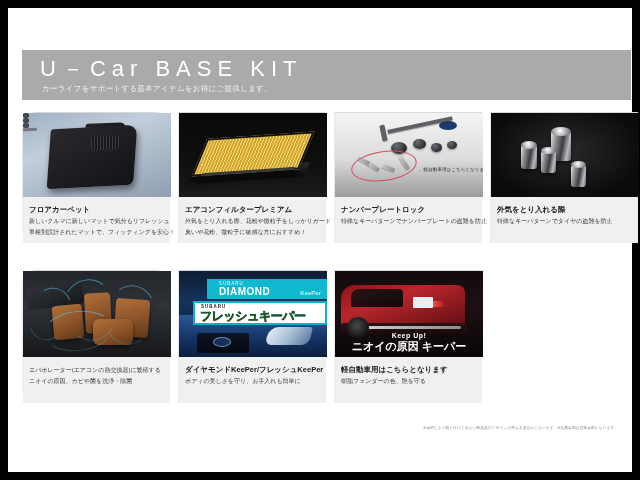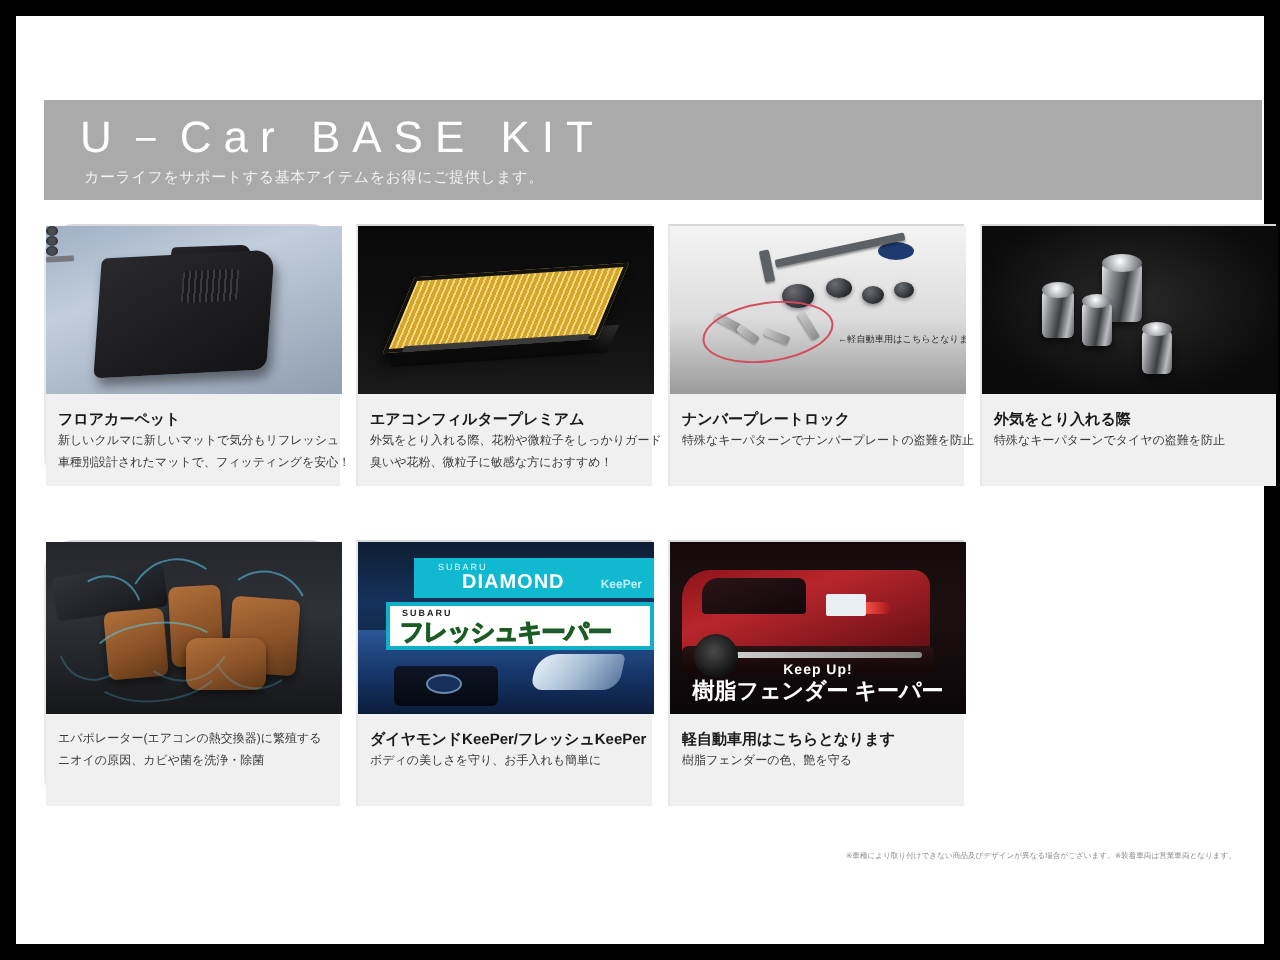--- a/index.html
+++ b/index.html
@@ -296,21 +296,21 @@
     position: absolute; left: 28px; top: 8px; width: 120px; height: 20px;
     background: #10b9cf;
     display: flex; flex-direction: column; justify-content: center;
   }
   .band-diamond .b-sub {
     font-size: 4.5px; color: #eafcff; letter-spacing: 1px;
     padding-left: 12px; line-height: 5px;
   }
   .band-diamond .b-main {
     font-size: 10px; color: #ffffff; font-weight: bold;
-    letter-spacing: 0.5px; padding-left: 24px; line-height: 11px;
+    letter-spacing: 0.5px; padding-left: 12px; line-height: 11px;
     white-space: nowrap;
   }
   .band-diamond .b-tail {
     position: absolute; right: 6px; bottom: 3px;
     font-size: 6px; color: #bdeef5; font-weight: bold;
   }
   .band-fresh {
     position: absolute; left: 14px; top: 30px; width: 134px; height: 24px;
     background: #ffffff;
     border: 2px solid #0fb0c8;
@@ -523,21 +523,21 @@
         <div class="card-img img-fender">
           <div class="suv-body"></div>
           <div class="suv-window"></div>
           <div class="suv-taillight"></div>
           <div class="suv-plate"></div>
           <div class="suv-bumper"></div>
           <div class="suv-chrome"></div>
           <div class="suv-wheel"></div>
           <div class="fender-cap">
             <div class="k-up">Keep Up!</div>
-            <div class="k-main">樹脂フェンダー キーパー</div>
+            <div class="k-main">ニオイの原因 キーパー</div>
           </div>
         </div>
         <div class="card-text">
           <div class="card-title">軽自動車用はこちらとなります</div>
           <div class="card-desc">樹脂フェンダーの色、艶を守る</div>
         </div>
       </div>
     </div>
 
     <div id="footnote">※車種により取り付けできない商品及びデザインが異なる場合がございます。※装着車両は営業車両となります。</div>

